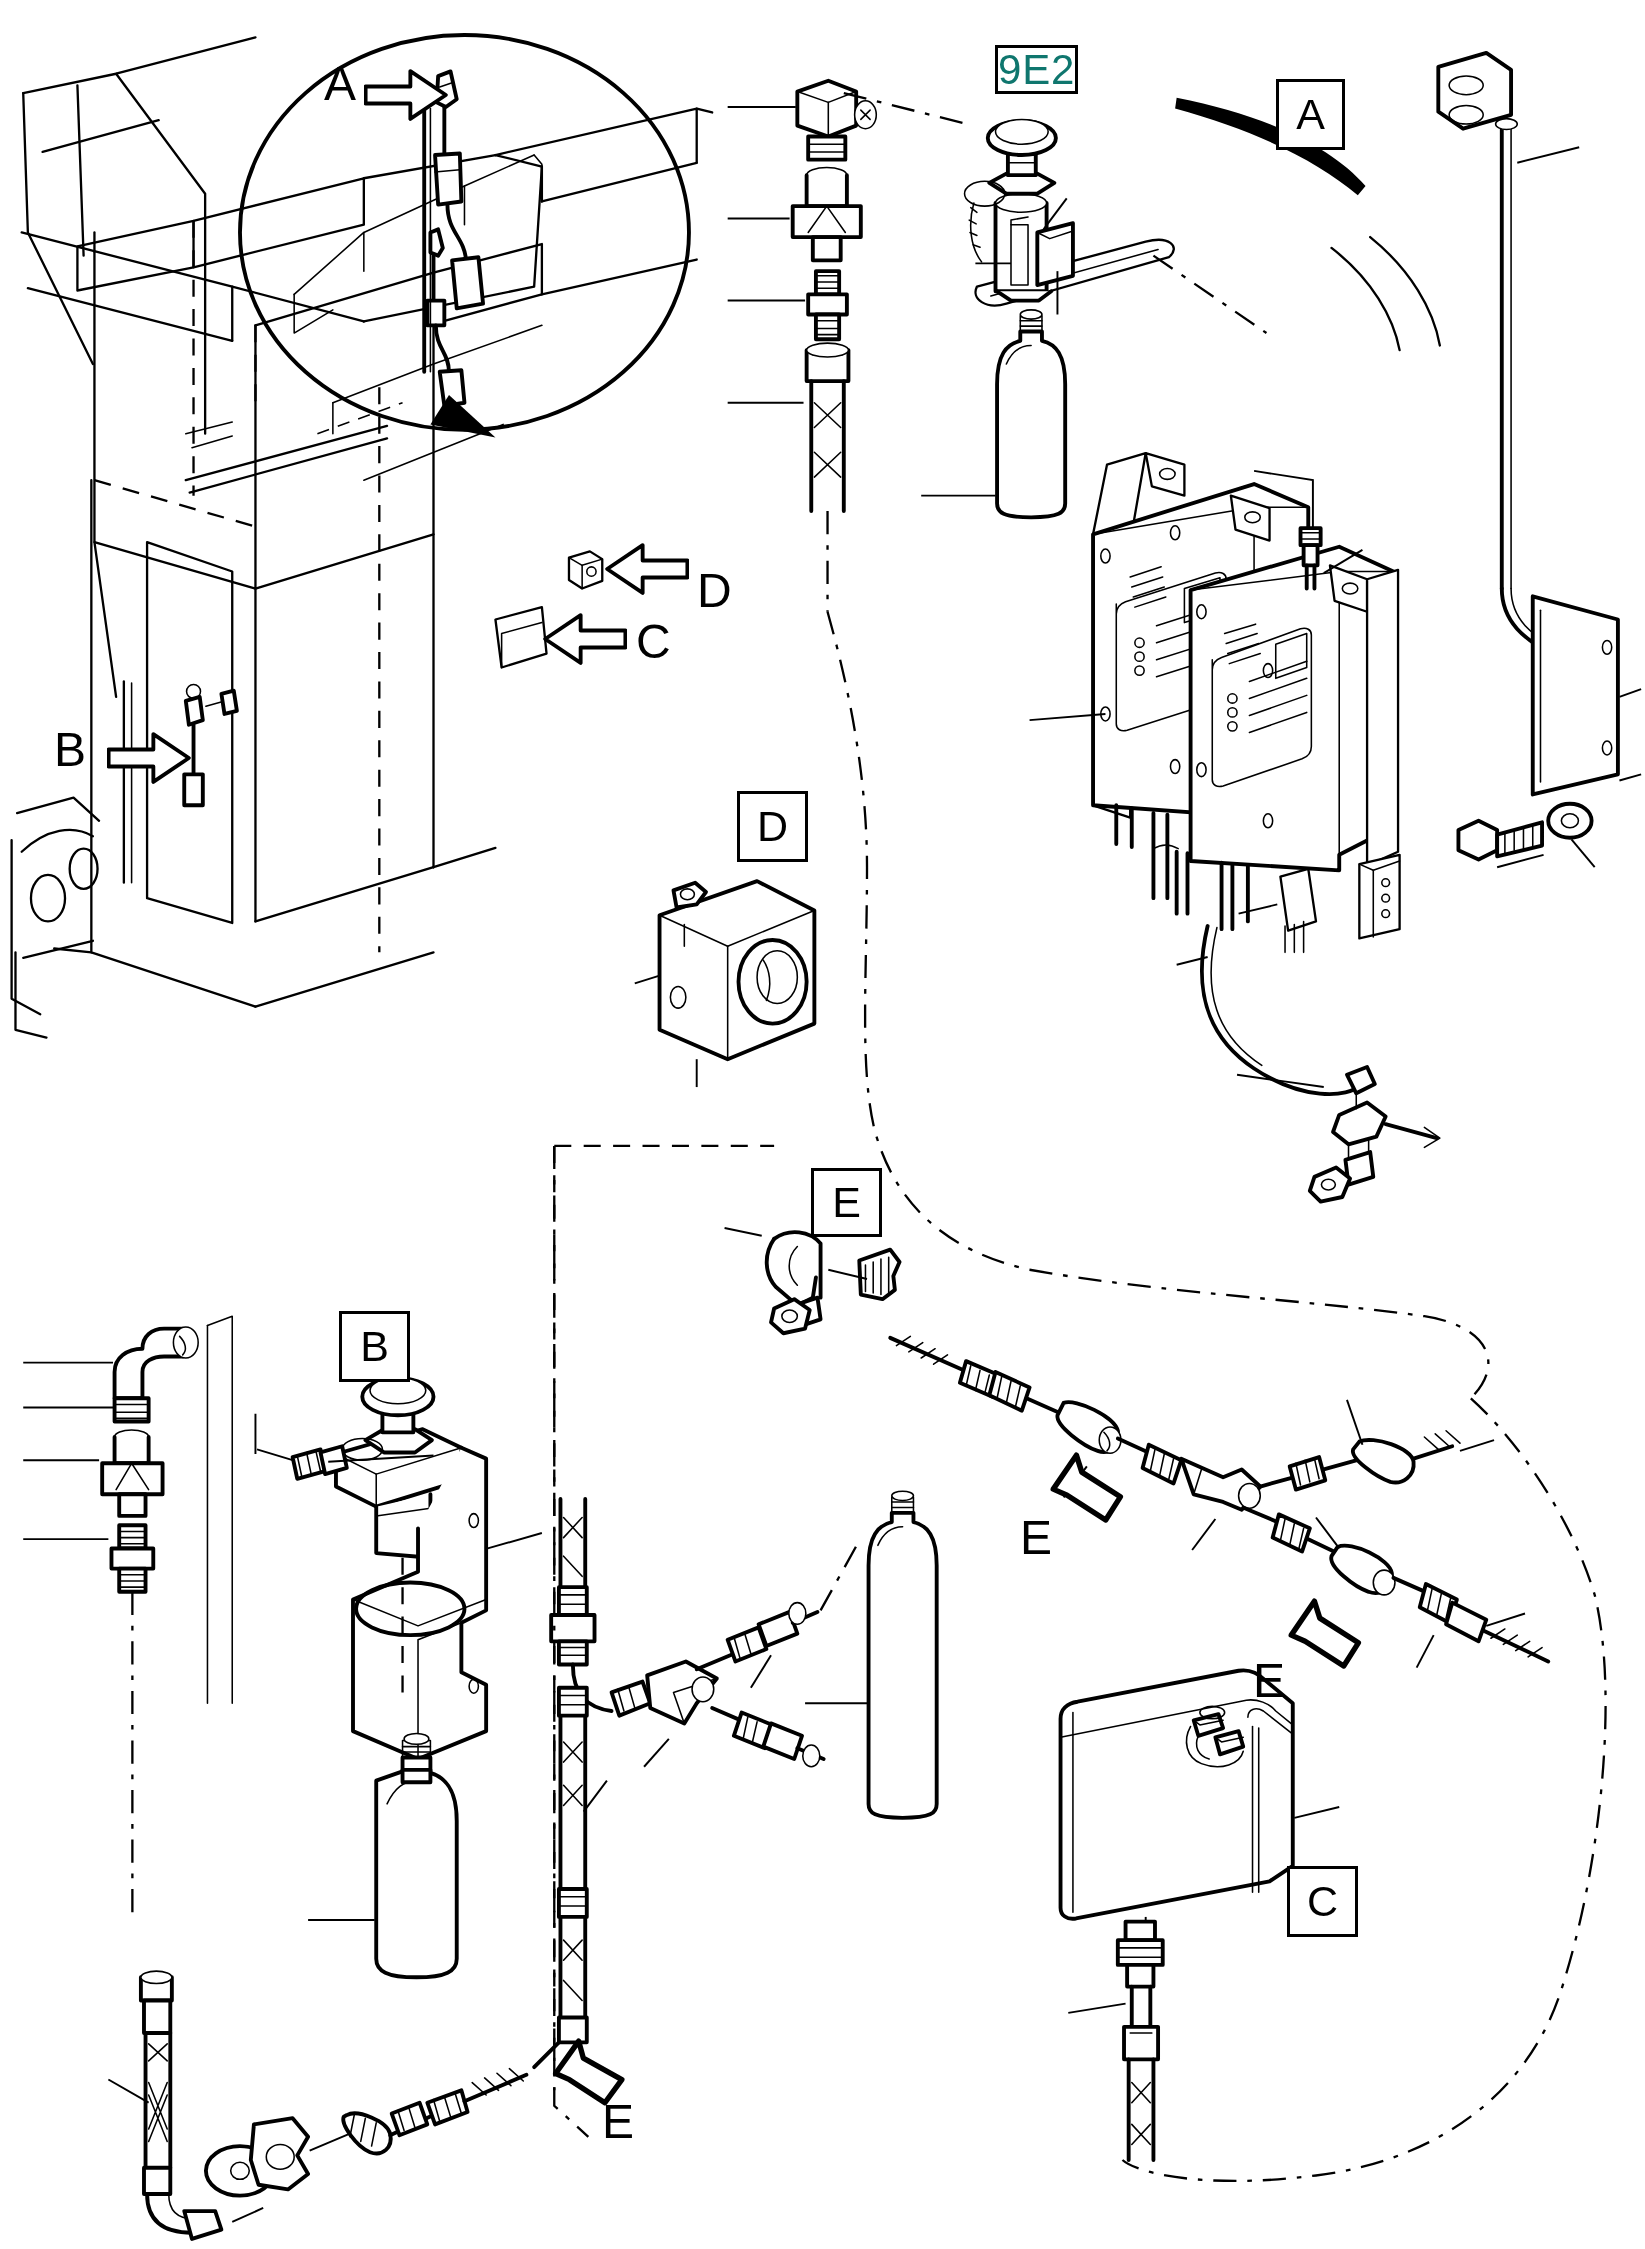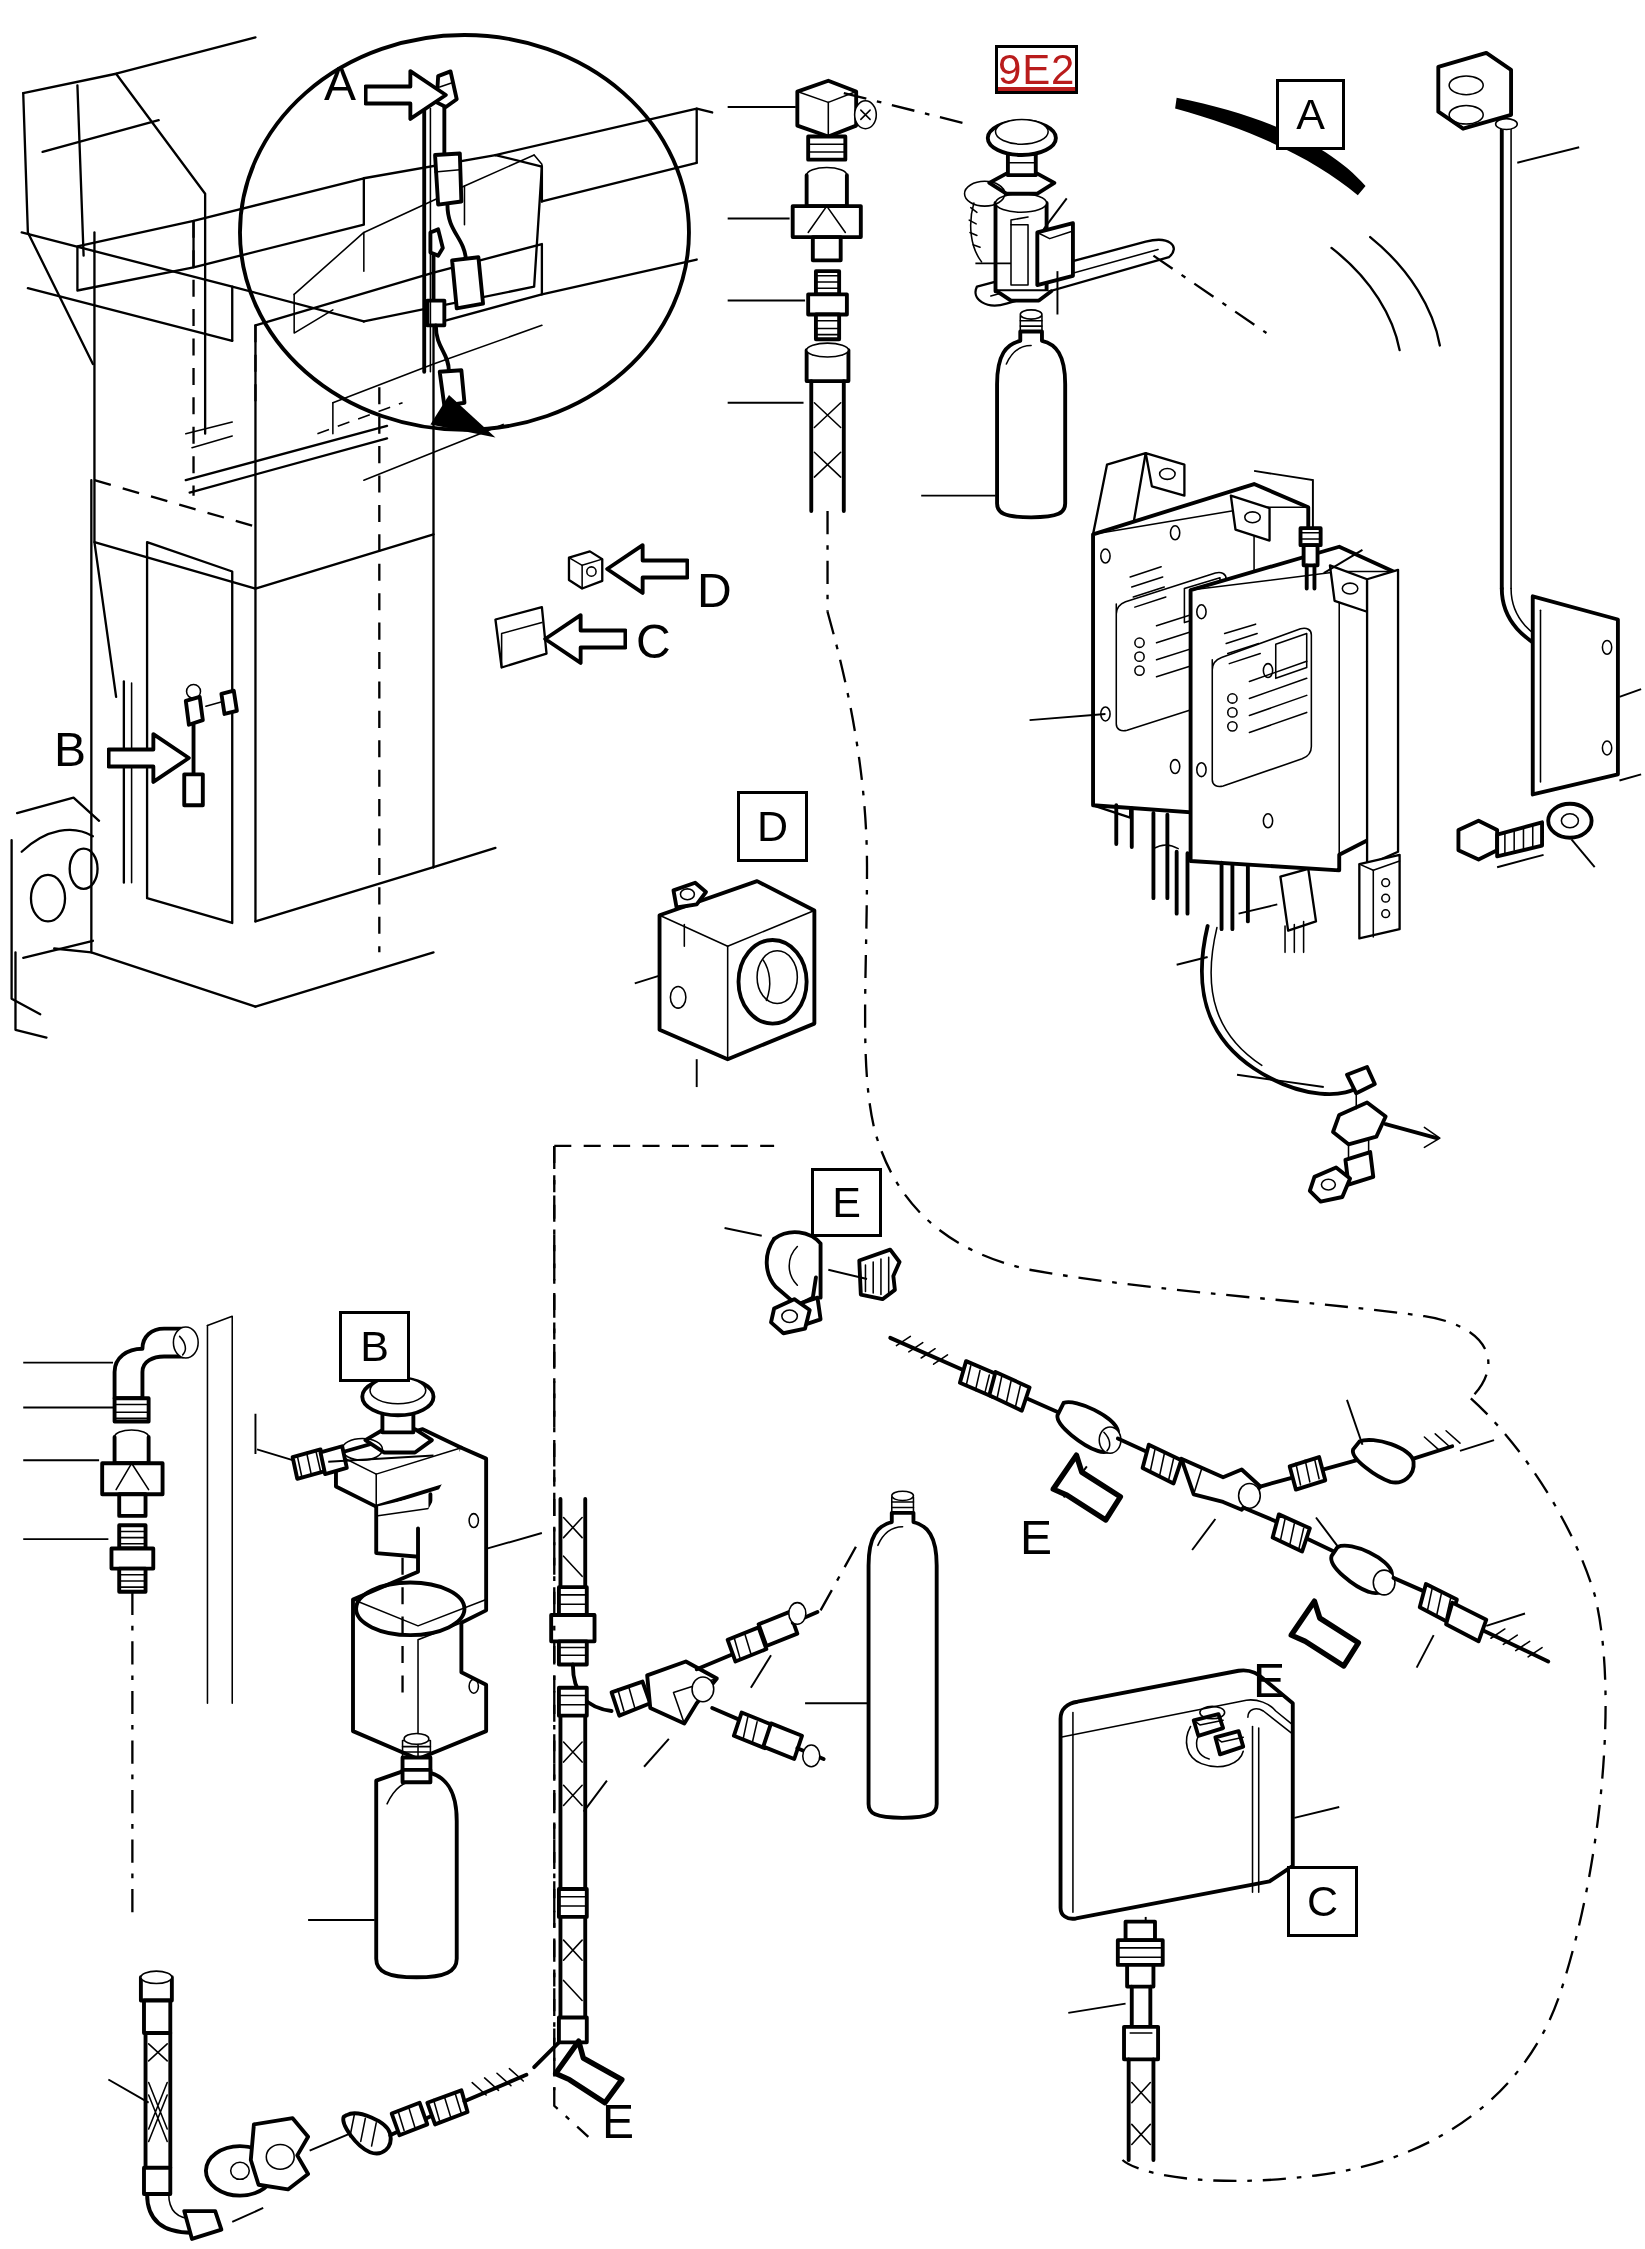--- a/index.html
+++ b/index.html
@@ -4,21 +4,21 @@
 <title>Parts Diagram</title>
 <style>
   html,body{margin:0;padding:0;background:#ffffff;}
   body{font-family:"Liberation Sans",sans-serif;}
   #sheet{position:relative;width:1645px;height:2250px;background:#fff;overflow:hidden;}
   #art{position:absolute;left:0;top:0;width:1645px;height:2250px;}
   .boxlbl{position:absolute;border:3.1px solid #000;background:#fff;display:flex;align-items:center;justify-content:center;
           font-family:"Liberation Sans",sans-serif;color:#000;line-height:1;}
   .calloutletter{position:absolute;font-size:48px;font-weight:400;color:#000;line-height:1;}
   .codebox{position:absolute;border:3.1px solid #000;background:#fff;display:flex;align-items:center;justify-content:flex-start;
-           font-size:42px;letter-spacing:0.8px;color:#b91c1c;text-decoration:underline;}
+           font-size:42px;letter-spacing:0.8px;color:#0f766e;}
 </style>
 </head>
 <body>
 
 <div id="sheet">
 
   <svg id="art" viewBox="0 0 2125 2906" xmlns="http://www.w3.org/2000/svg">
     <defs>
       <style>
         .s{fill:none;stroke:#000;stroke-width:3;stroke-linejoin:round;stroke-linecap:round;}

